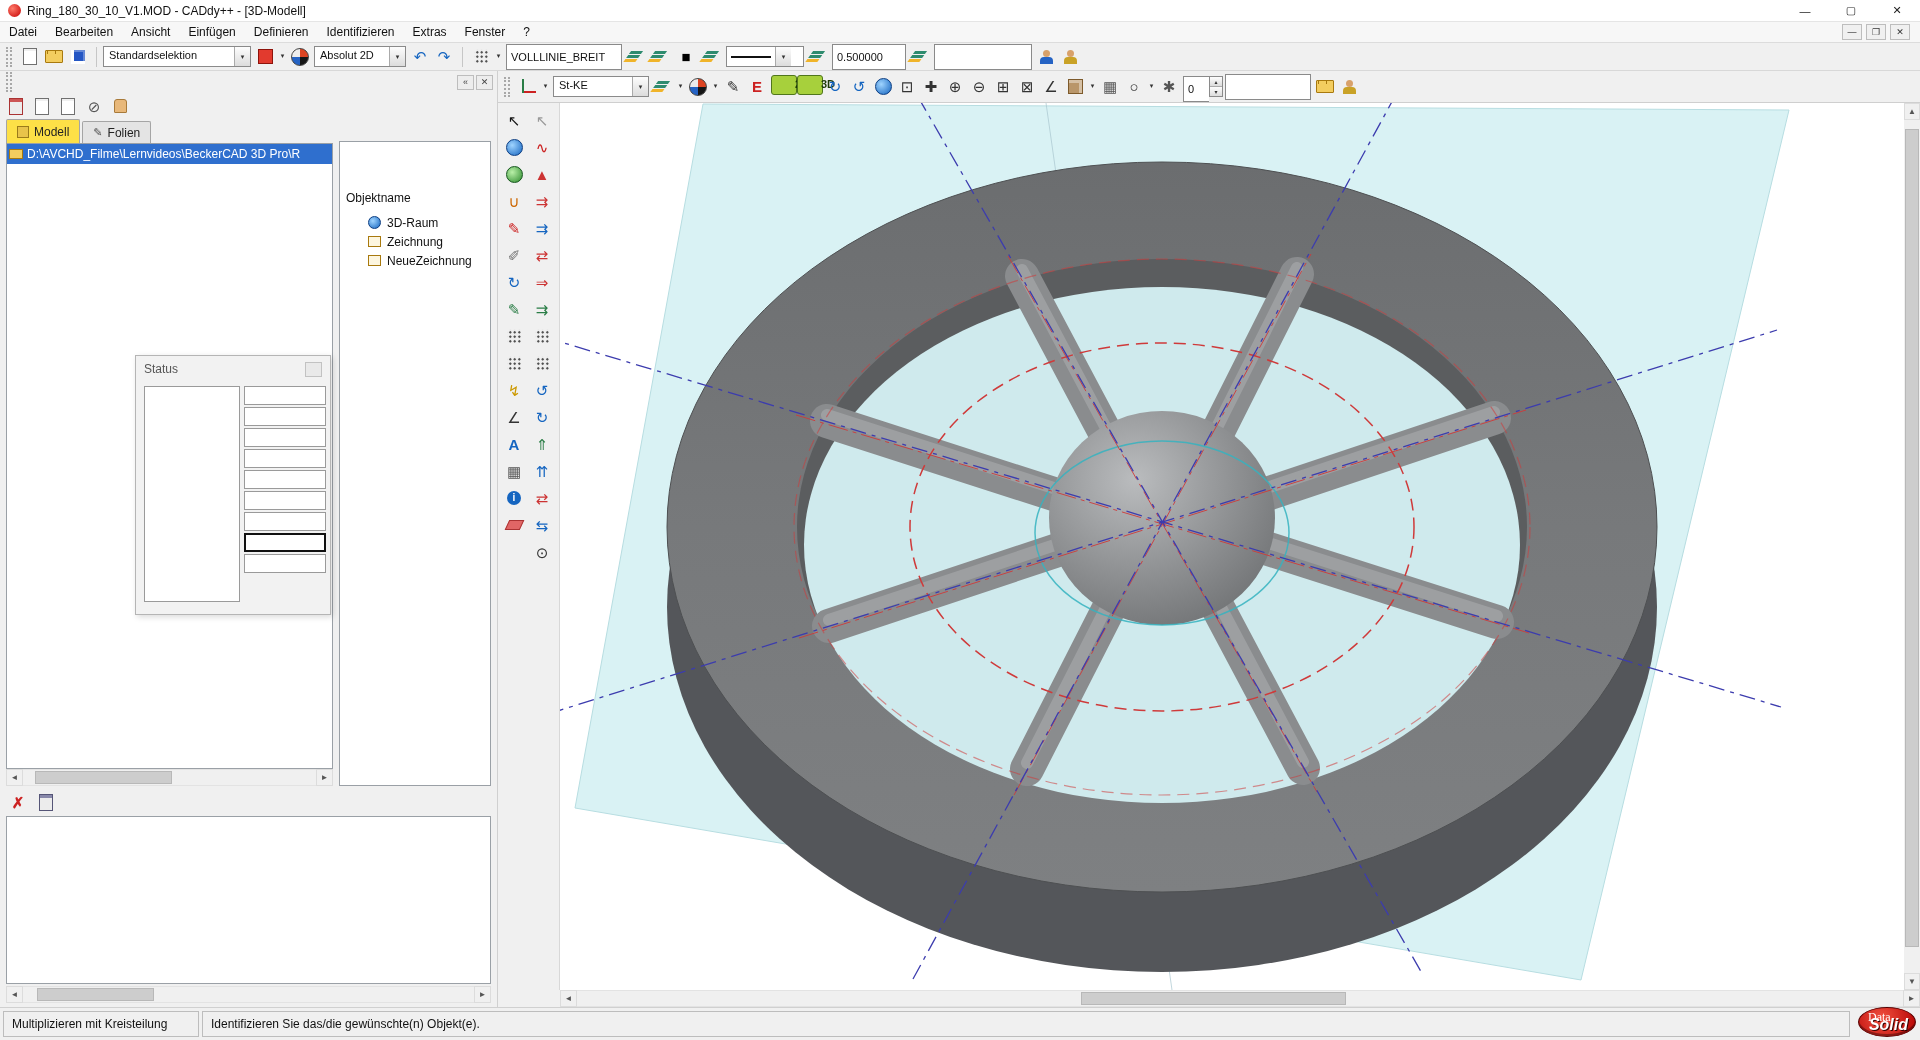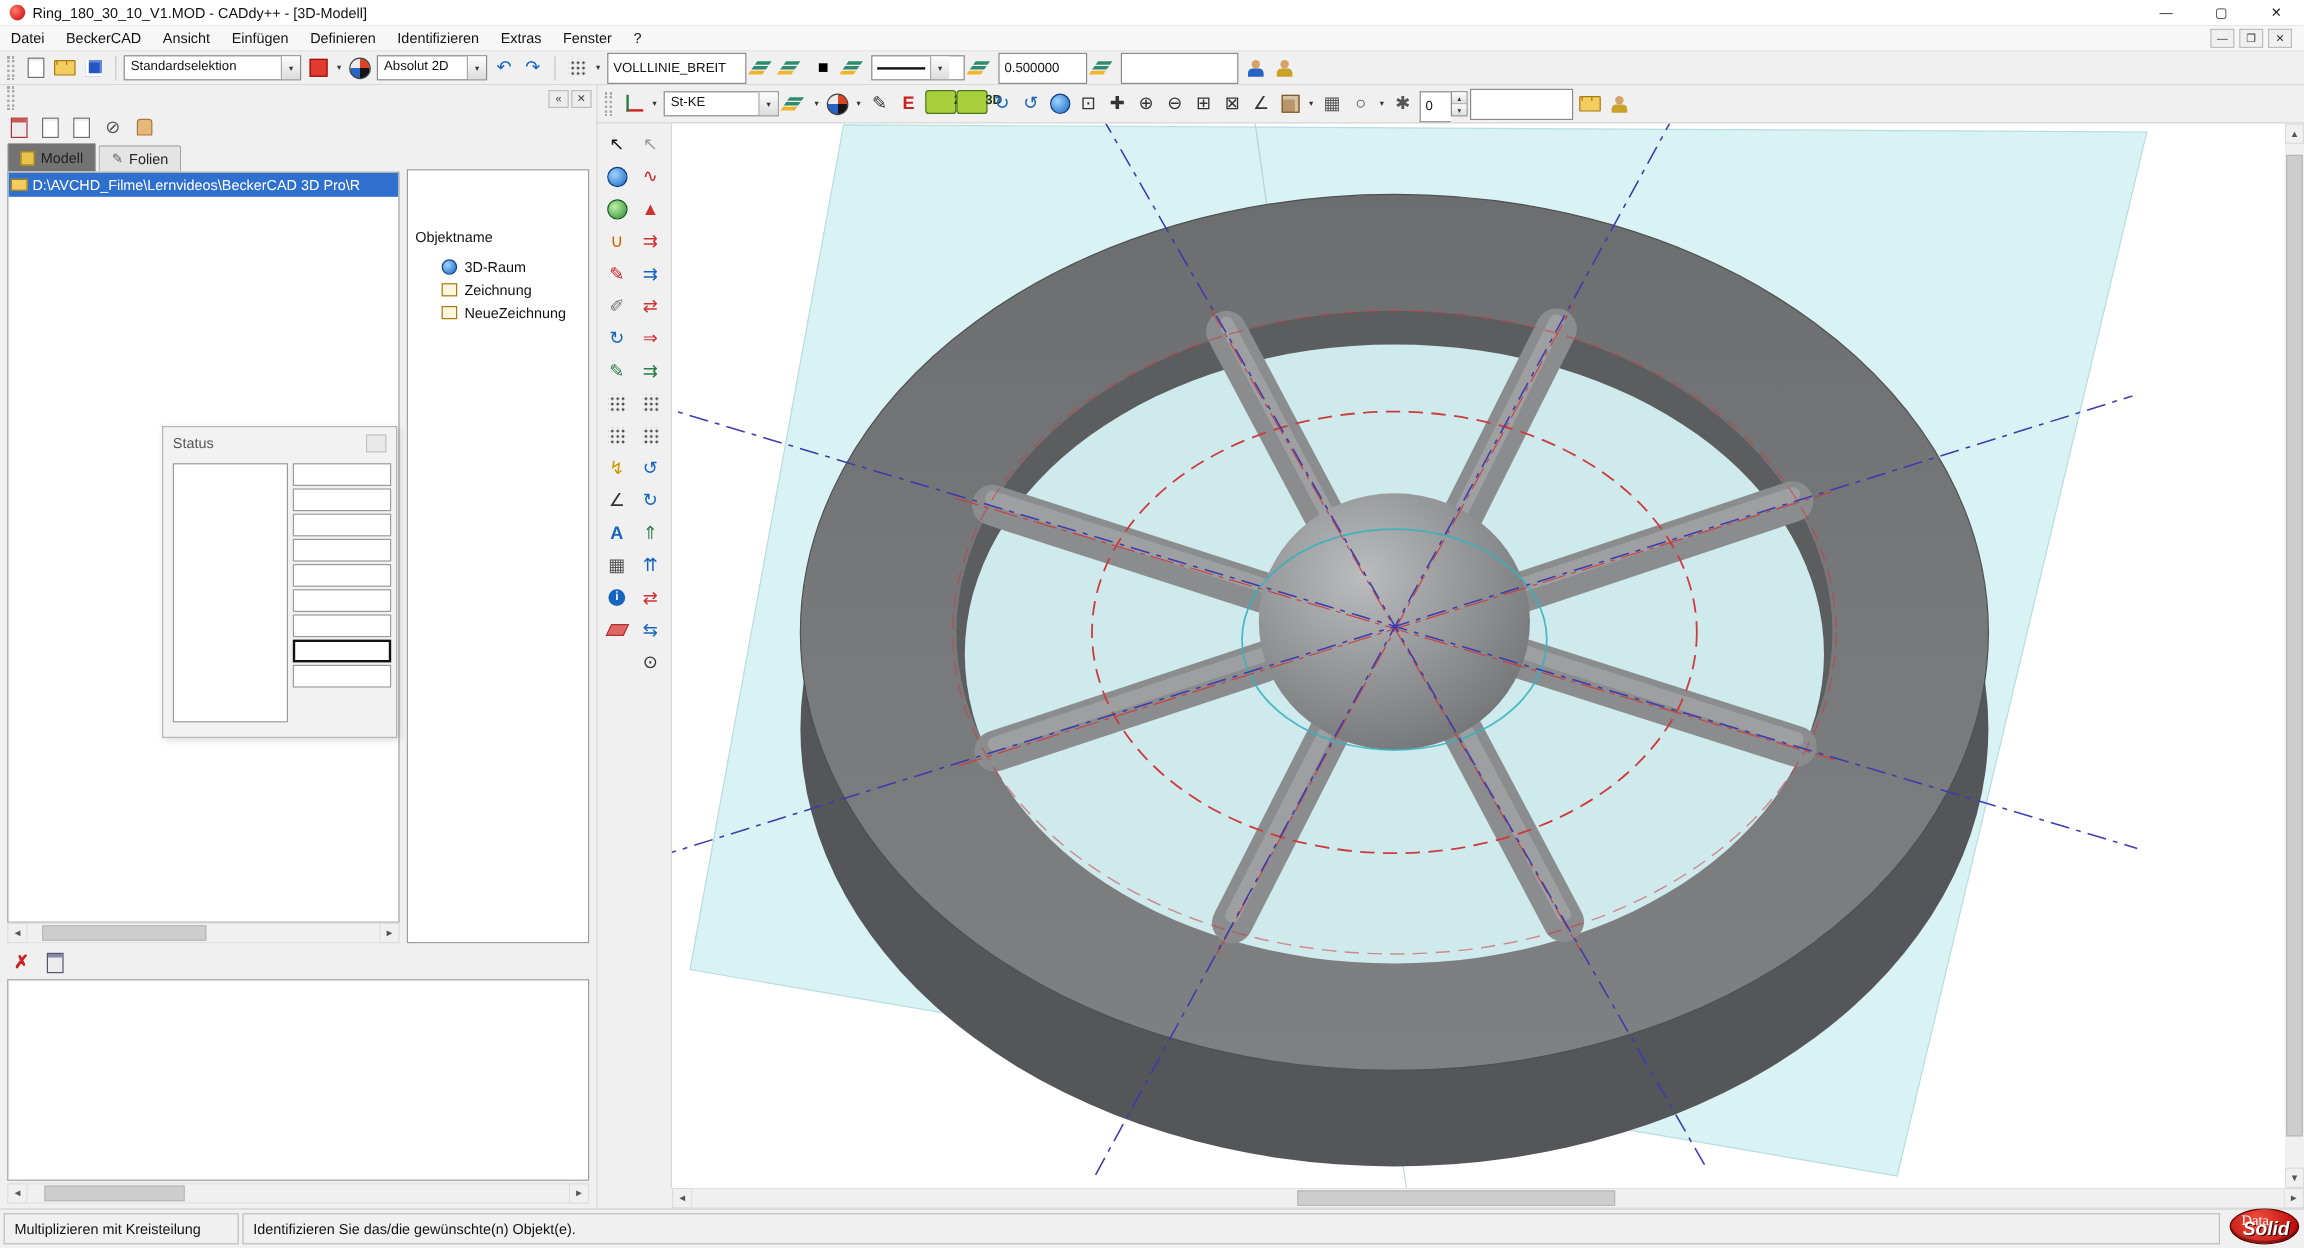--- a/index.html
+++ b/index.html
@@ -73,21 +73,21 @@
   .leftpane { width:498px; flex:0 0 auto; display:flex; flex-direction:column; background:#f0f0f0; border-right:1px solid #d0d0d0; }
   .lp-header { height:22px; display:flex; align-items:center; padding:0 4px; }
   .lp-btns { margin-left:auto; display:flex; gap:2px; }
   .lp-sbtn { width:17px; height:15px; border:1px solid #bdbdbd; background:#ededed; font-size:9px; display:flex; align-items:center; justify-content:center; color:#444; }
   .lp-icons { height:26px; display:flex; align-items:center; gap:2px; padding:0 4px; }
   .lp-cols { display:flex; flex:1; min-height:0; padding:0 6px; gap:6px; }
   .lp-colL { width:327px; display:flex; flex-direction:column; }
   .lp-colR { flex:1; display:flex; flex-direction:column; padding-top:22px; }
   .tabsrow { height:24px; display:flex; align-items:flex-end; gap:2px; }
   .tab { height:22px; padding:0 10px; display:inline-flex; align-items:center; gap:5px; font-size:12px; border:1px solid #a5a5a5; border-bottom:none; border-radius:2px 2px 0 0; background:#e4e4e4; color:#222; }
-  .tab.active { background:#737373; height:24px;text-align:center; }
+  .tab.active { background:#fde047; height:24px;text-align:center; }
   .tab-ic-model { width:12px; height:12px; background:#e8c34a; border:1px solid #9a7a1a; }
   .tab-ic-folien { font-size:11px; color:#555; font-style:normal; }
   .treebox { flex:1; background:#fff; border:1px solid #9aa0a6; overflow:hidden; }
   .tree-row { display:flex; align-items:center; gap:4px; height:20px; padding:0 2px; background:#2f6fce; color:#fff; font-size:12px; white-space:nowrap; overflow:hidden; }
   .tree-folder { width:14px; height:10px; background:#f3cd5f; border:1px solid #a8790e; flex:0 0 auto; }
   .objbox { flex:1; background:#fff; border:1px solid #9aa0a6; padding:4px 6px; overflow:hidden; }
   .obj-header { font-size:12px; color:#111; margin-bottom:8px;margin-top:45px; }
   .obj-row { display:flex; align-items:center; gap:6px; height:19px; font-size:12px; color:#111; padding-left:22px; }
   .obj-ic { width:13px; height:11px; flex:0 0 auto; }
   .obj-ic.globe { height:13px; border-radius:50%; border:1px solid #0b3d82; background:radial-gradient(circle at 35% 35%, #9fd4ff, #1565c0); }
@@ -143,21 +143,21 @@
     <div class="win-controls">
       <span class="win-btn">—</span>
       <span class="win-btn">▢</span>
       <span class="win-btn close">✕</span>
     </div>
   </div>
 
   <div class="menubar">
     <div style="display:flex">
         <span class="menu-item">Datei</span>
-        <span class="menu-item">BeckerCAD</span>
+        <span class="menu-item">Bearbeiten</span>
         <span class="menu-item">Ansicht</span>
         <span class="menu-item">Einfügen</span>
         <span class="menu-item">Definieren</span>
         <span class="menu-item">Identifizieren</span>
         <span class="menu-item">Extras</span>
         <span class="menu-item">Fenster</span>
         <span class="menu-item">?</span>
       </div>
     <div class="mdi-controls">
       <span class="mdi-btn">—</span>

